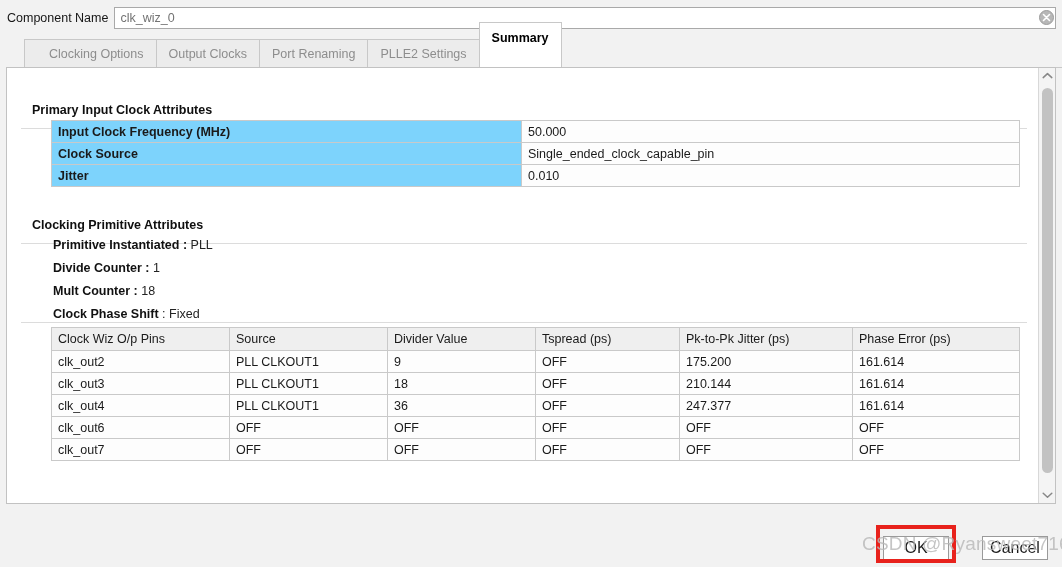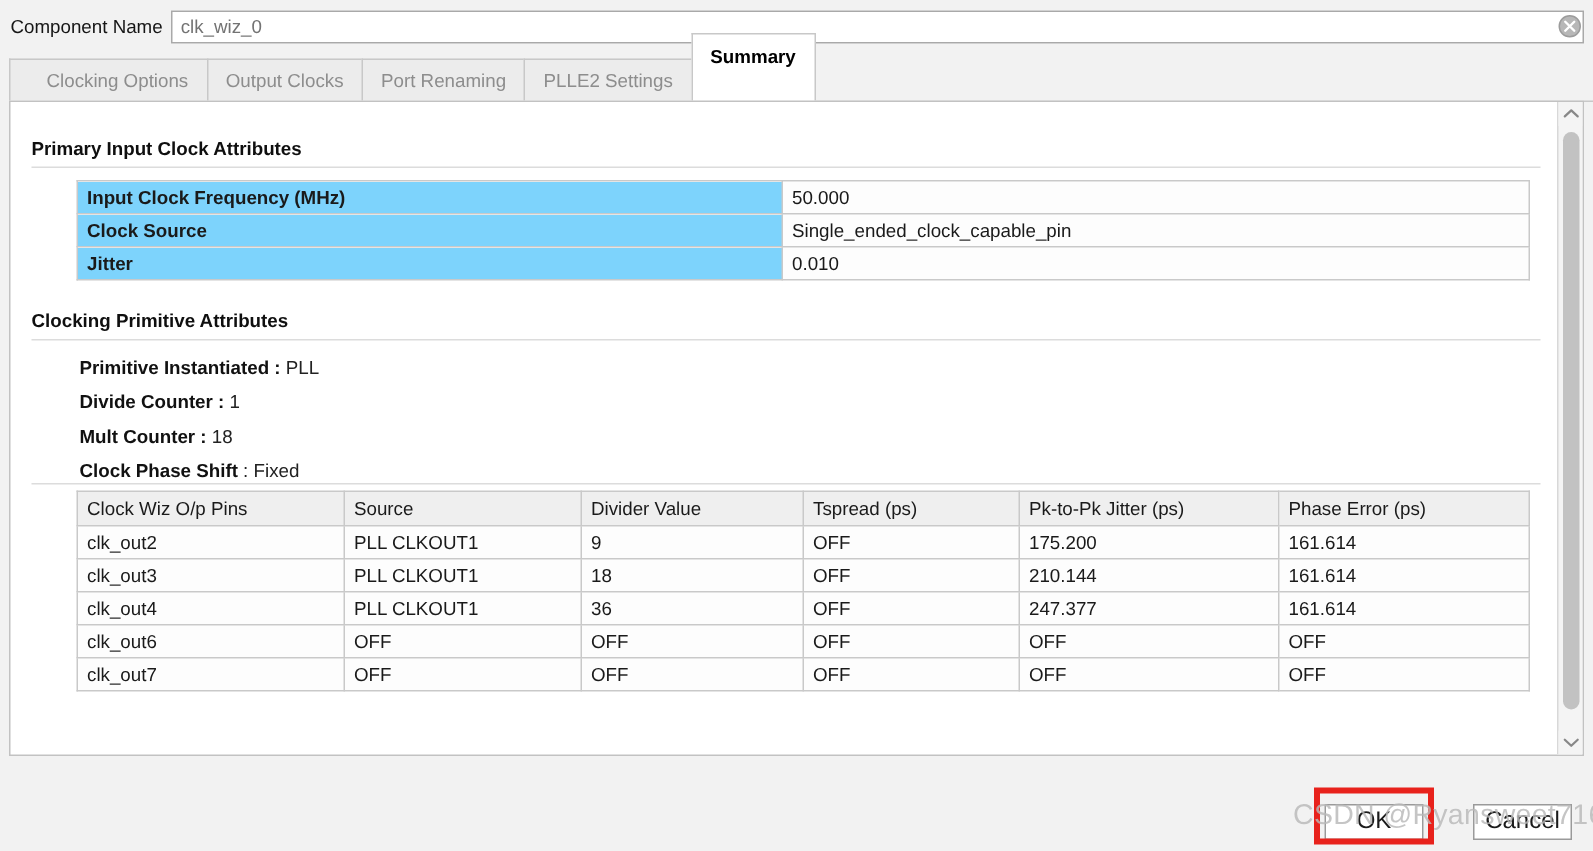--- a/index.html
+++ b/index.html
@@ -74,21 +74,21 @@
     line-height: 28px;
     padding: 0 12px;
     font-size: 12.5px;
     color: #8d8d8d;
     background: #ececec;
     border: 1px solid #c8c8c8;
     border-bottom: none;
     border-right: none;
     white-space: nowrap;
   }
-  .tab:first-child { margin-left: 6px; padding-left: 24px; }
+  .tab:first-child { margin-left: 24px; padding-left: 24px; }
   .tab.last-inactive { border-right: none; }
   .tab.active {
     background: #ffffff;
     color: #000000;
     font-weight: bold;
     border: 1px solid #c8c8c8;
     border-bottom: 1px solid #ffffff;
     height: 46px;
     line-height: 30px;
   }
@@ -149,21 +149,21 @@
     height: 385px;
     background: #c2c2c2;
     border-radius: 6px;
   }
 
   
   .section-title {
     font-size: 12.5px;
     font-weight: bold;
     color: #0f0f0f;
-    margin: 0;
+    margin: 11px;
     padding: 0;
   }
   .section-rule {
     height: 1px;
     background: #dcdcdc;
     margin-top: 5px;
   }
 
   #sec1 { position: absolute; left: 14px; top: 24px; width: 1006px; }
   #tbl1wrap { position: absolute; left: 44px; top: 52px; width: 968px; }

